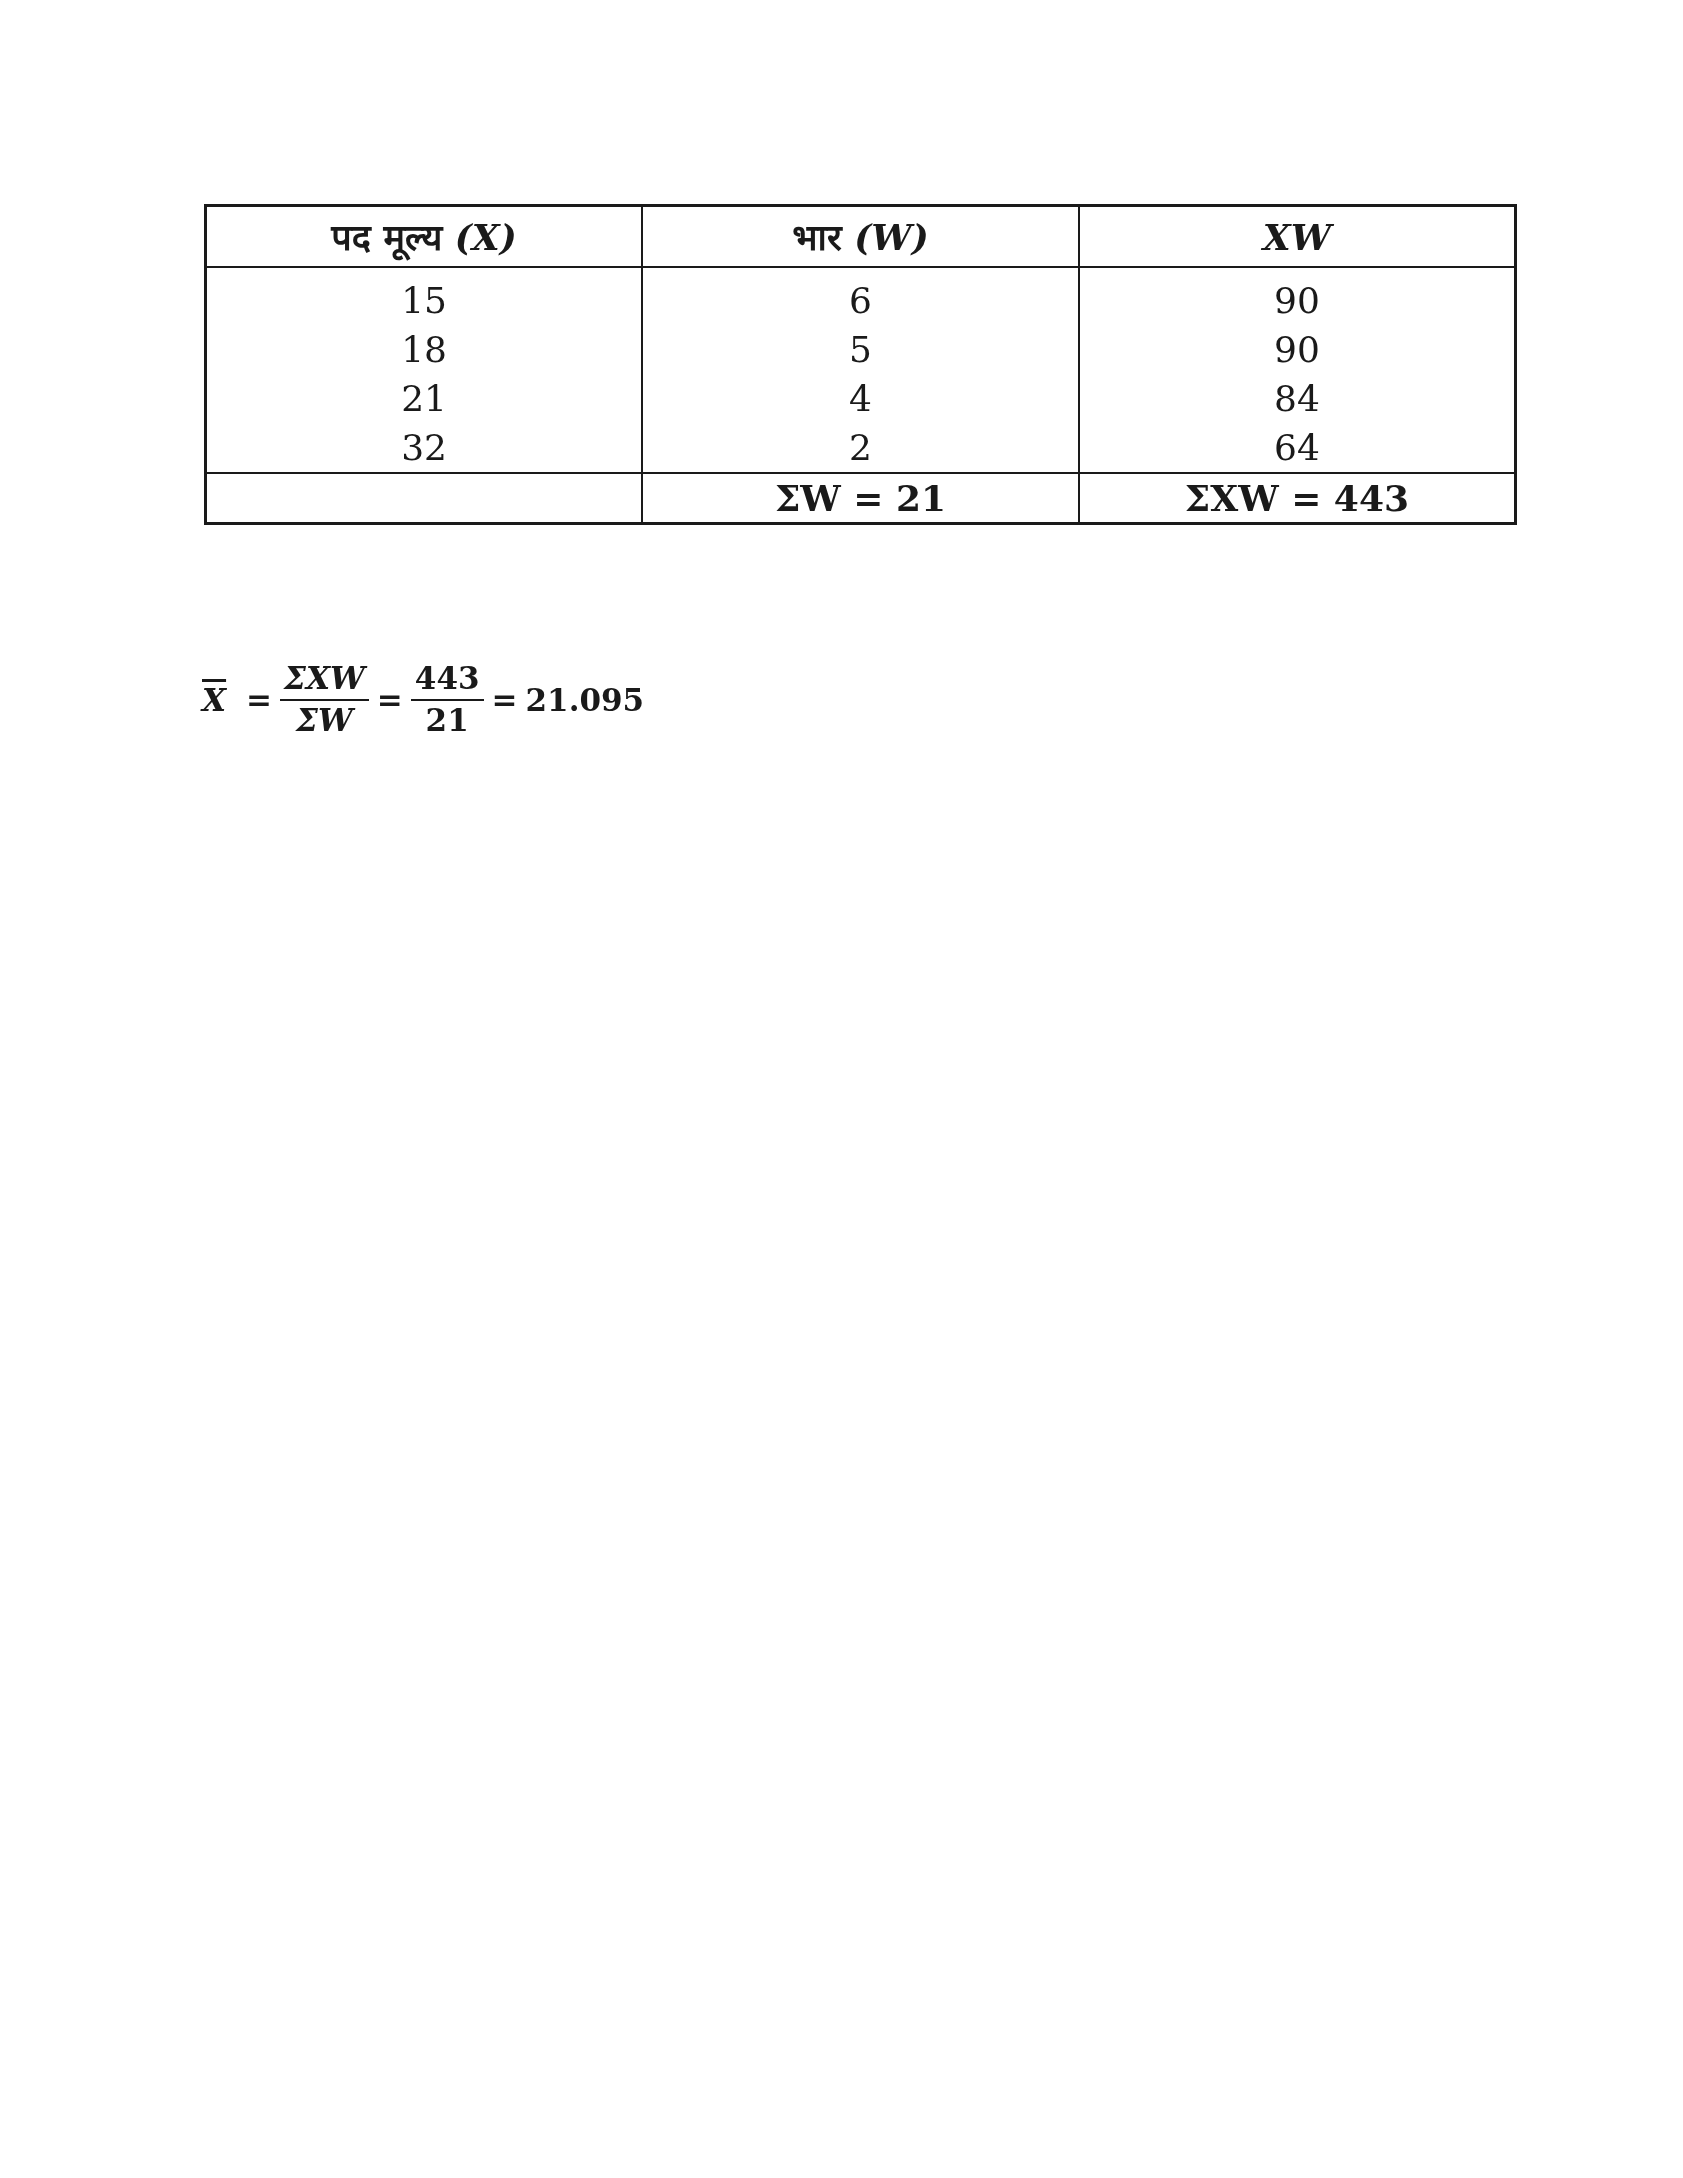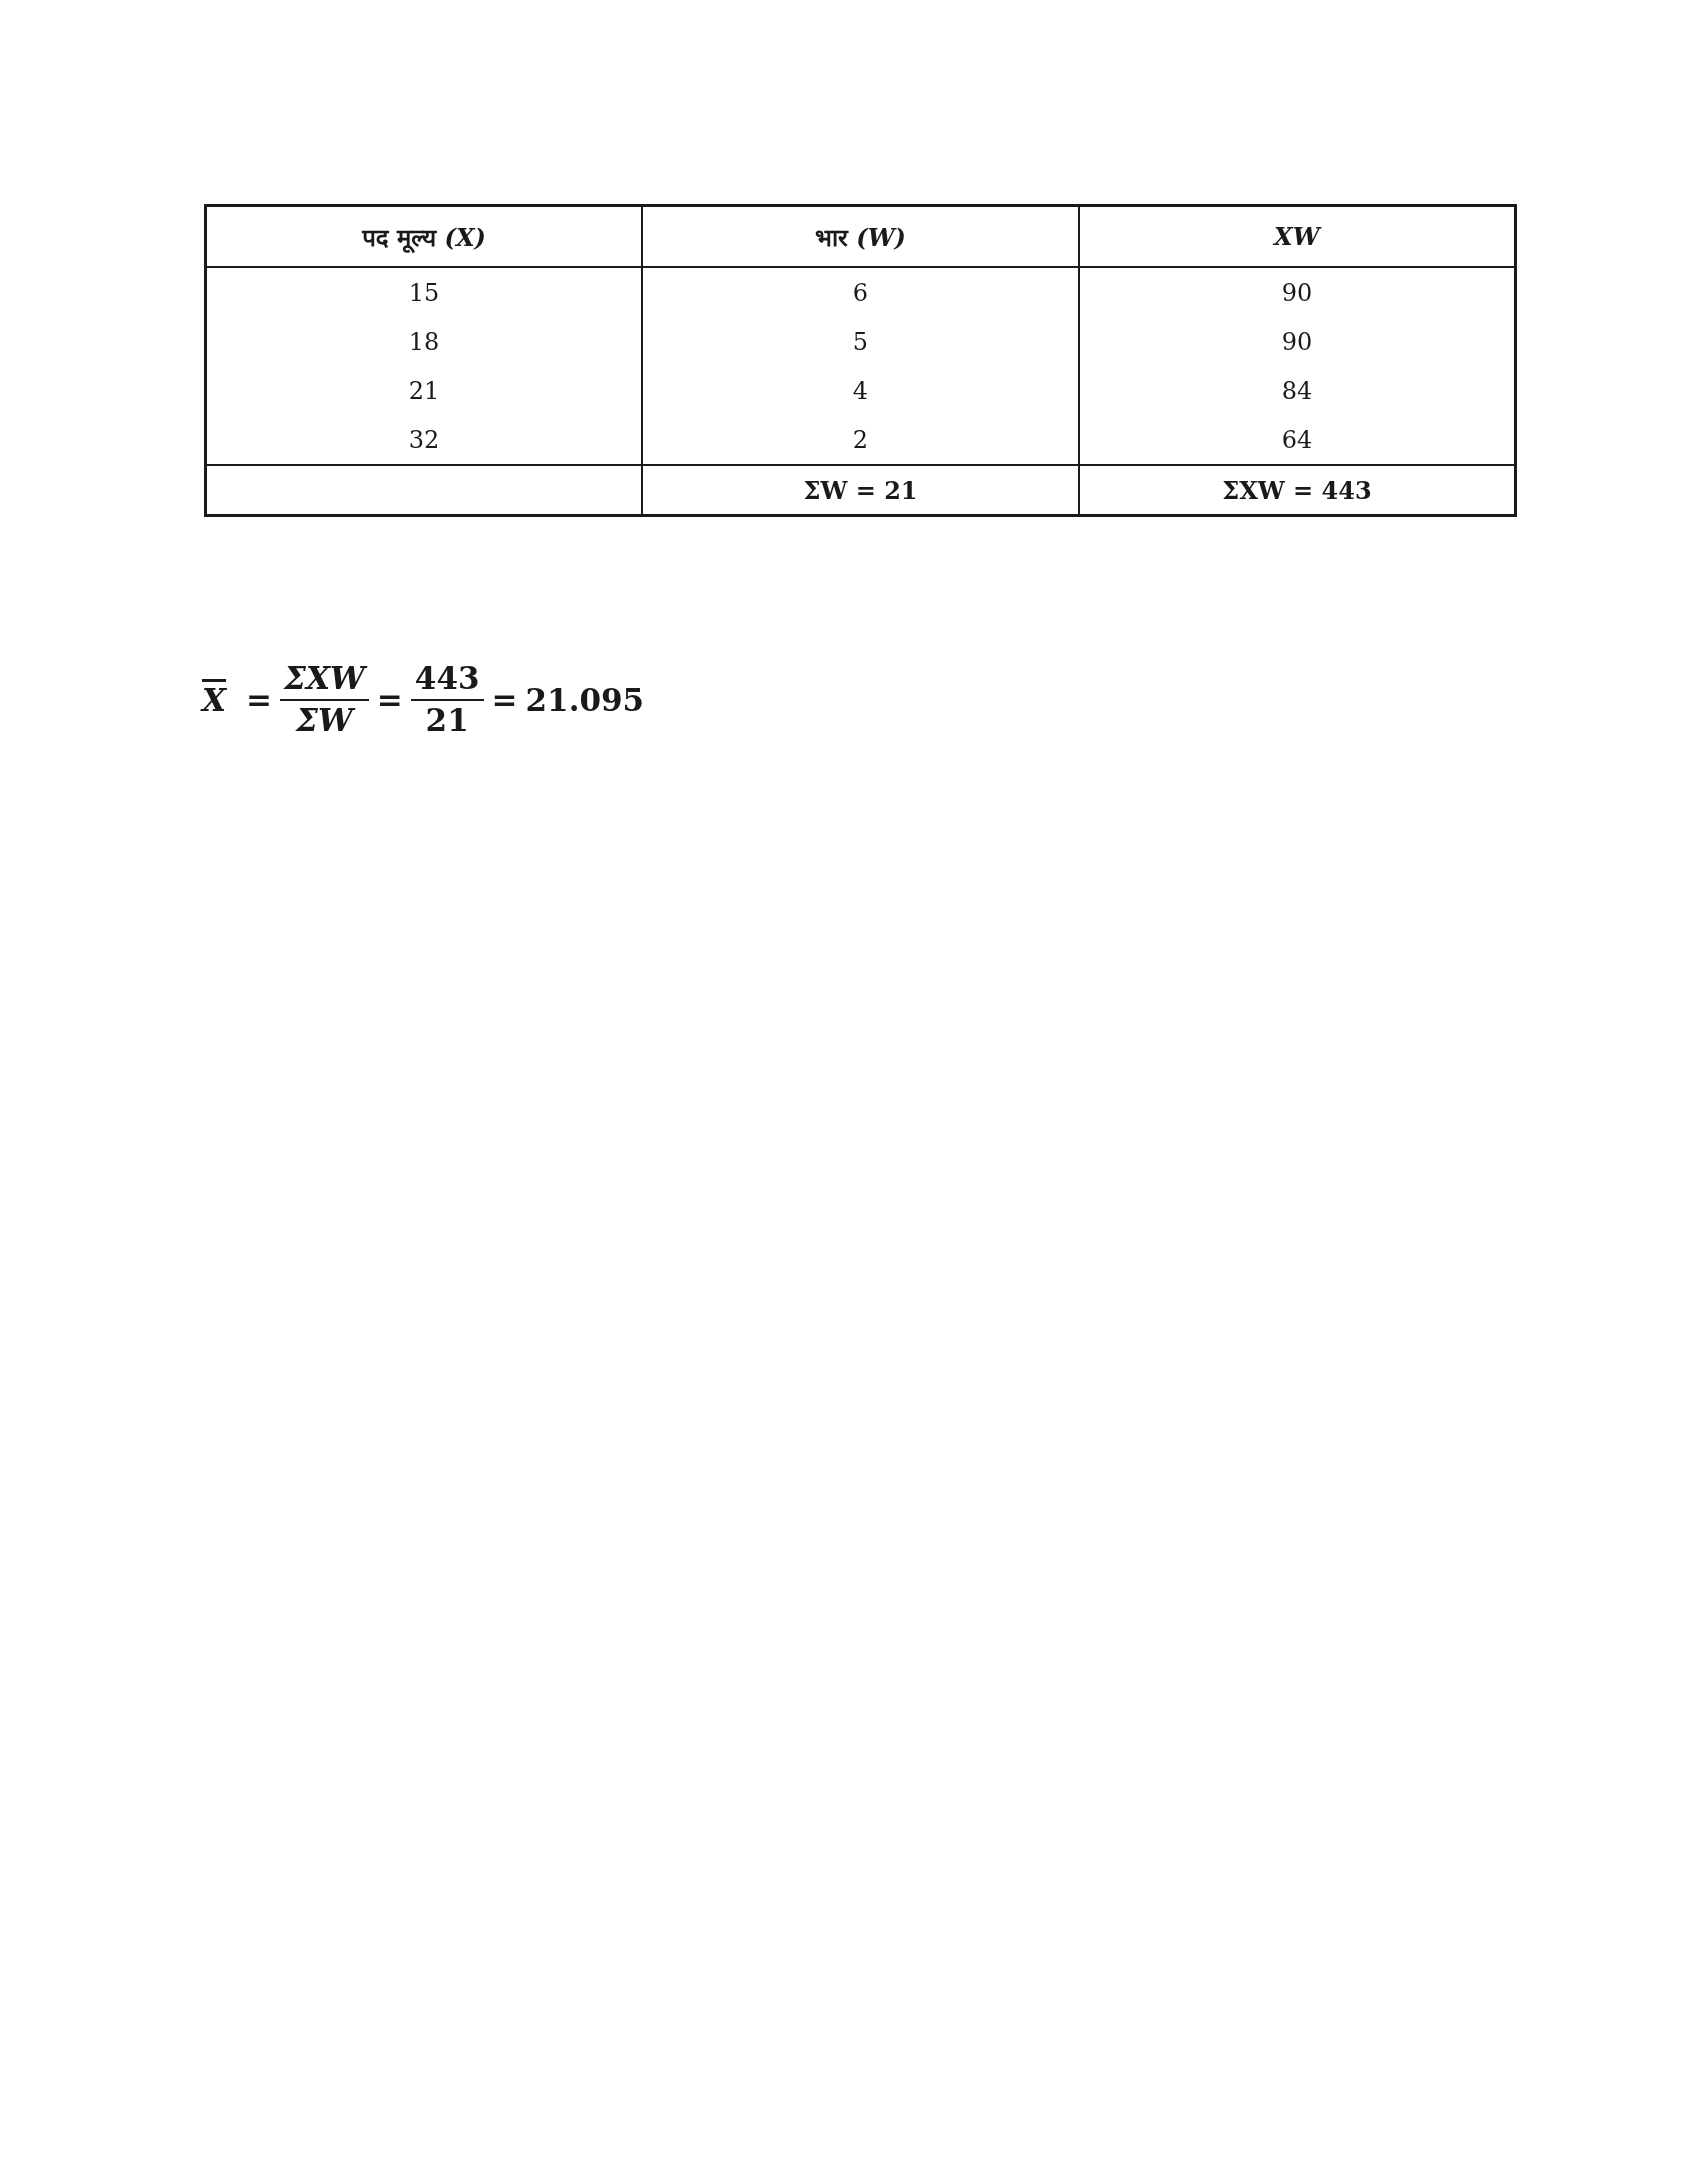--- a/index.html
+++ b/index.html
@@ -1,23 +1,23 @@
 <!DOCTYPE html>
 <html><head>
   <meta charset="utf-8">
   <style>
     html, body { margin: 0; padding: 0; background: #ffffff; }
     body { width: 1683px; height: 2178px; position: relative; font-family: "DejaVu Serif", "Liberation Serif", serif; color: #1a1a1a; }
     .table-wrap { position: absolute; left: 204px; top: 204px; width: 1313px; }
     table { width: 100%; border-collapse: collapse; border: 3px solid #1a1a1a; table-layout: fixed; }
-    th, td { text-align: center; font-size: 24px; border-left: 2px solid #1a1a1a; }
+    th, td { text-align: center; font-size: 36px; border-left: 2px solid #1a1a1a; }
     th:first-child, td:first-child { border-left: none; }
     th { height: 57px; font-weight: bold; border-bottom: 2px solid #1a1a1a; }
     td { height: 49px; padding: 0; }
-    tbody tr:first-child td { }
+    tbody tr:first-child td { padding-top: 8px; }
     tbody tr.last-data td { padding-bottom: 6px; }
     tr.total td { border-top: 2px solid #1a1a1a; height: 48px; font-weight: bold; }
     .ital { font-style: italic; }
     .formula { position: absolute; left: 202px; top: 661px; display: flex; align-items: center; font-size: 31px; font-weight: bold; }
     .xbar { font-style: italic; text-decoration: overline; margin-right: 12px; }
     .eq { margin: 0 8px; }
     .frac { display: inline-flex; flex-direction: column; align-items: center; line-height: 1.15; justify-content: center; }
     .frac .num { border-bottom: 2px solid #1a1a1a; padding: 0 4px 2px 4px; }
     .frac .den { padding-top: 2px; }
   </style>

